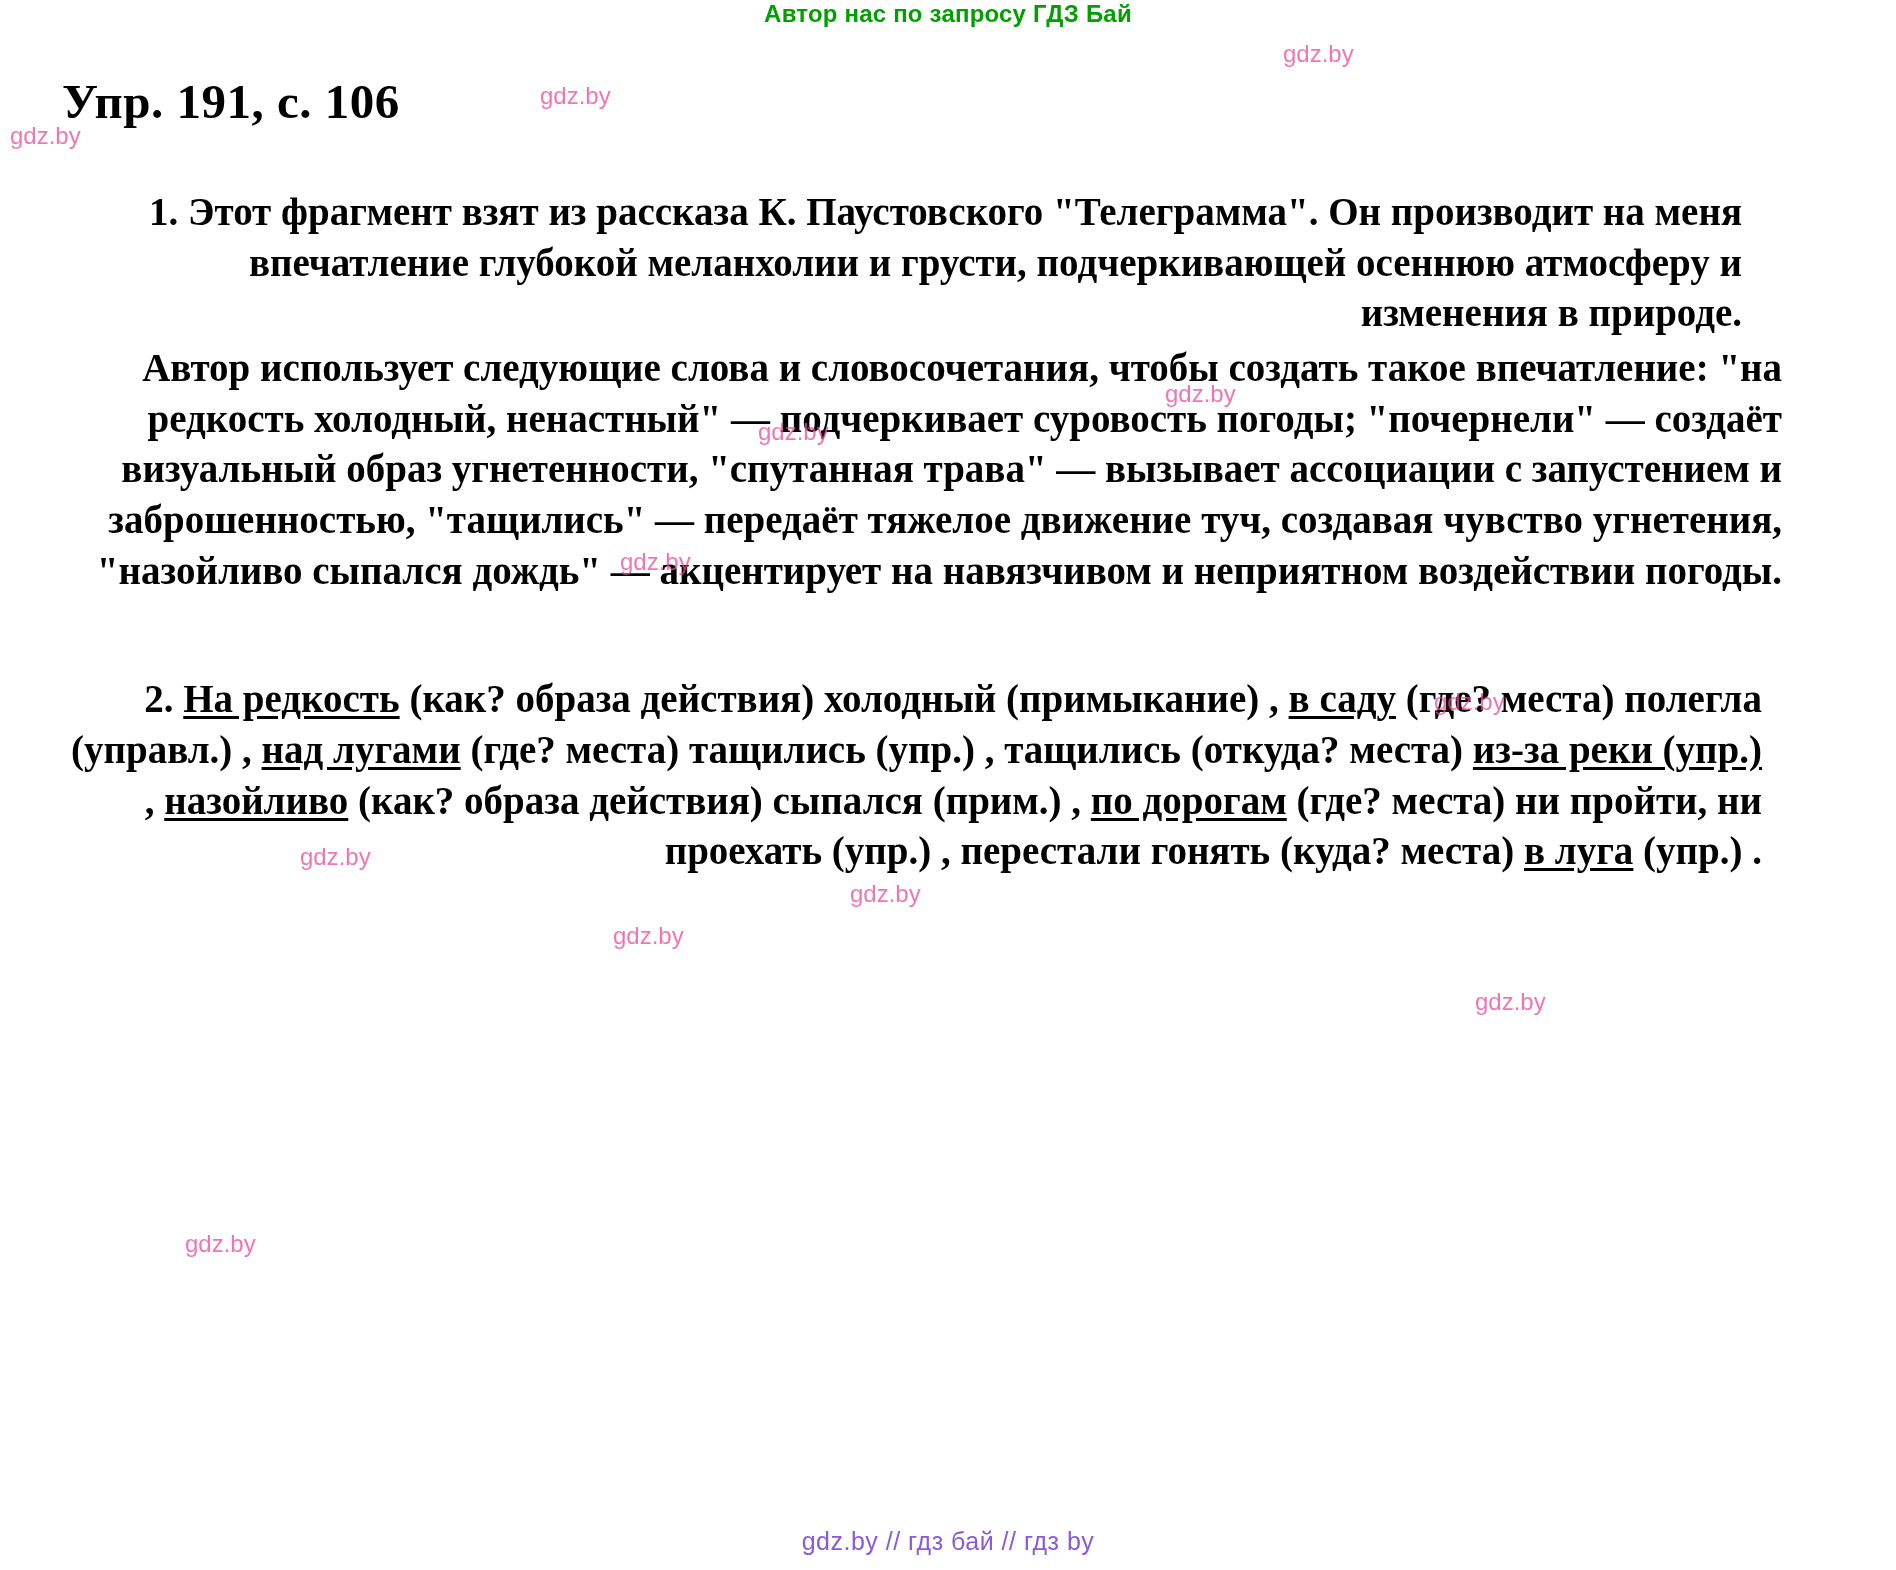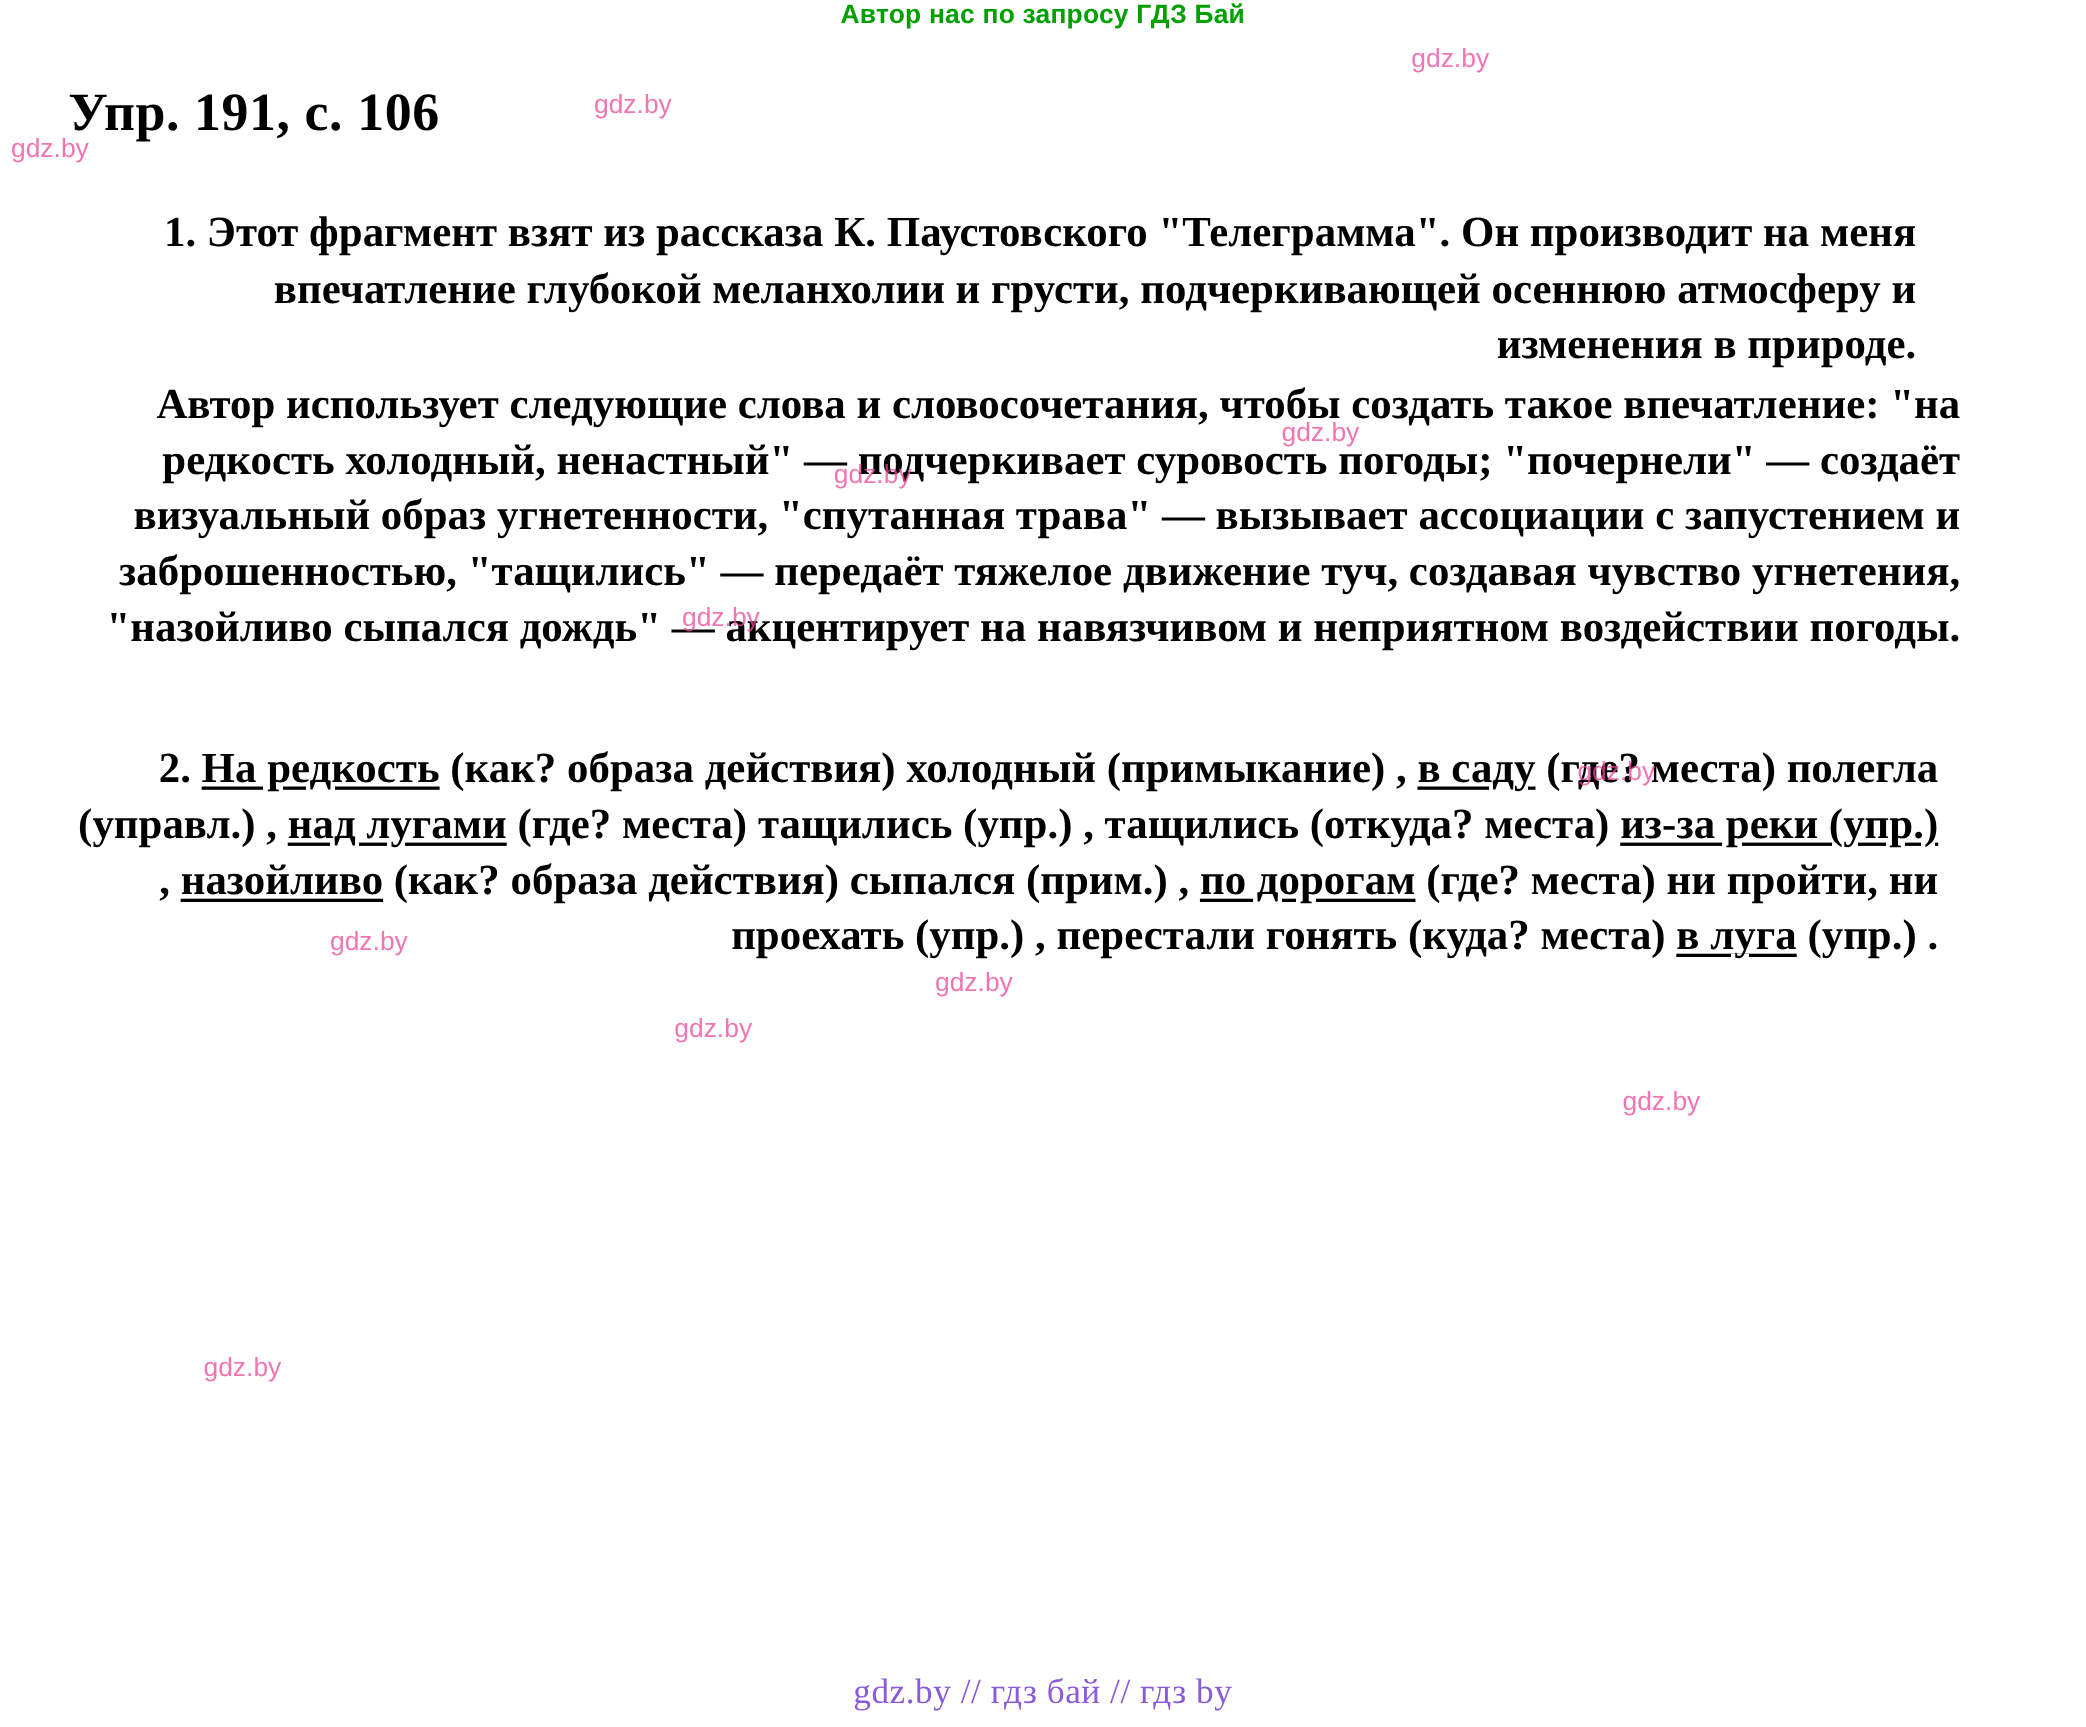--- a/index.html
+++ b/index.html
@@ -73,22 +73,22 @@
 
   u.un { text-decoration: underline; text-underline-offset: 4px; }
 
   
   .footer {
     position: absolute;
     bottom: 14px;
     left: 0;
     width: 100%;
     text-align: center;
-    font-family: Liberation Serif, serif;
-    font-size: 32px;
+    font-family: Liberation Sans, sans-serif;
+    font-size: 25px;
     color: #8a5ad8;
     letter-spacing: 0.5px;
   }
 </style>
 </head>
 <body>
 
 <div class="top-banner">Автор нас по запросу ГДЗ Бай</div>
 
 <div class="content">

